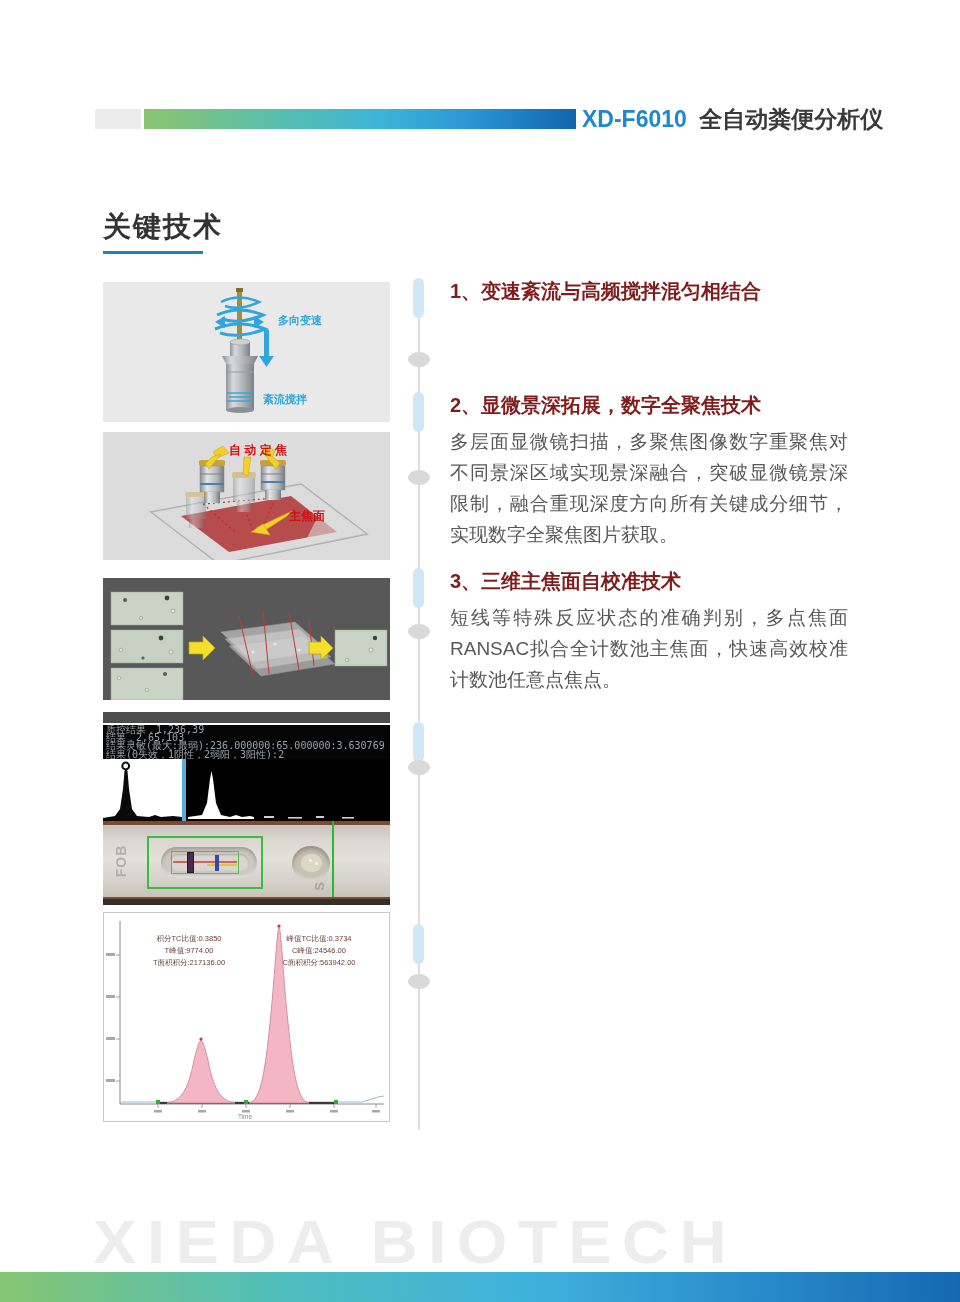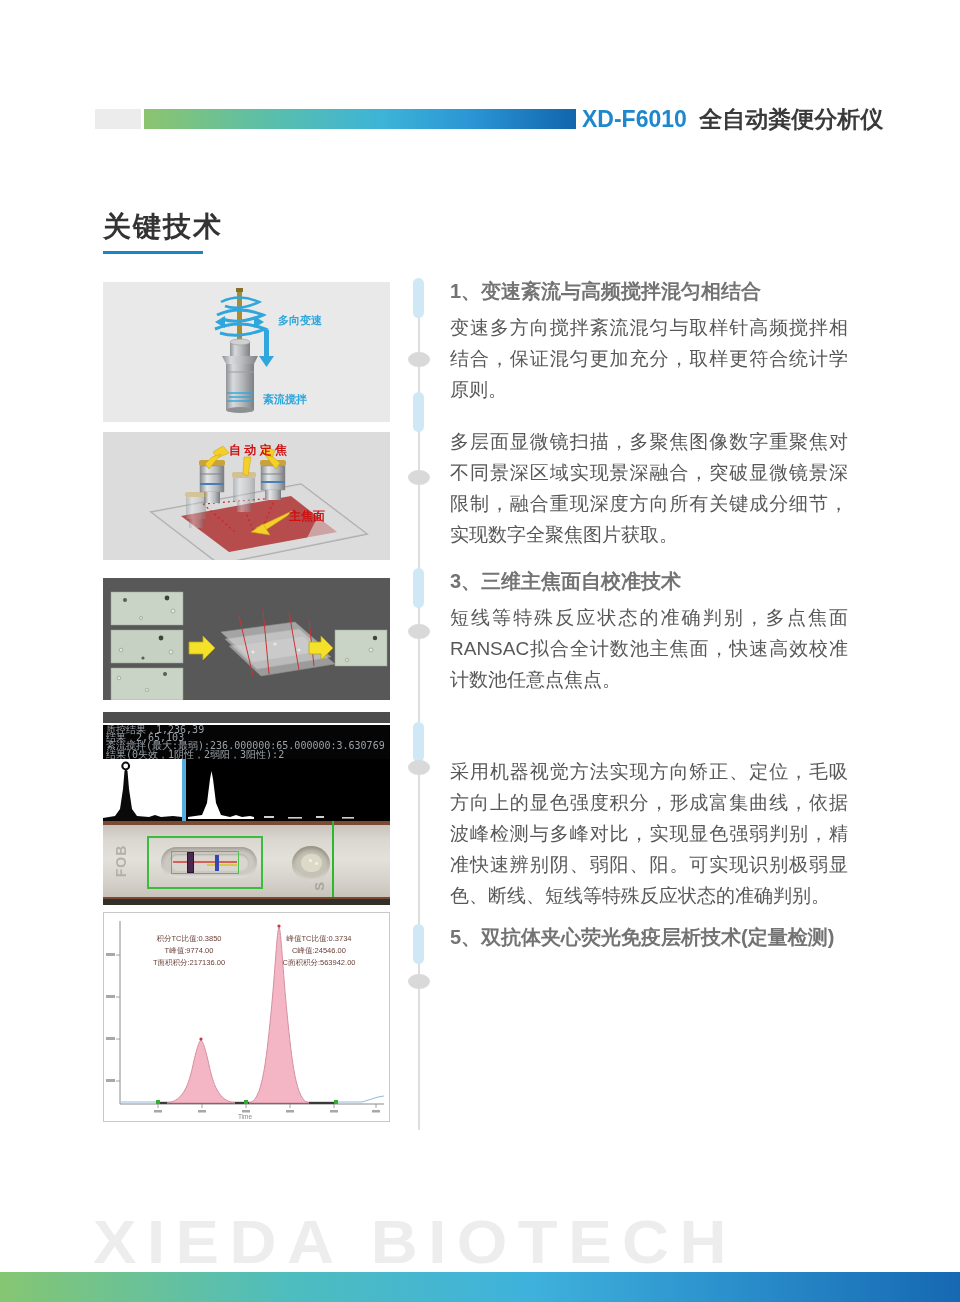--- a/index.html
+++ b/index.html
@@ -19,21 +19,21 @@
   .page-title { position:absolute; left:103px; top:208px; font-size:28px; font-weight:bold; color:#333;
                 letter-spacing:2px; }
   .title-rule { position:absolute; left:103px; top:251px; width:100px; height:3px; background:#1a86c8; }
 
   
   .tl-line { position:absolute; left:418px; top:278px; width:2px; height:852px; background:#dedede; }
   .tl-pill { position:absolute; left:413px; width:11px; height:40px; border-radius:6px; background:#cfe8f6; }
   .tl-dot  { position:absolute; left:408px; width:22px; height:15px; border-radius:50%; background:#d9d9d9; }
 
   
-  .sec-h { position:absolute; left:450px; width:430px; font-size:20px; font-weight:bold; color:#737373;
+  .sec-h { position:absolute; left:450px; width:430px; font-size:20px; font-weight:bold; color:#7f1d1d;
            white-space:nowrap; }
   .sec-b { position:absolute; left:450px; width:398px; font-size:19px; color:#585858; line-height:31px;
            text-align:justify; }
 
   
   .fig { position:absolute; left:103px; width:287px; overflow:hidden; }
   .fig1 { top:282px; height:140px; background:#e9e9e9; }
   .fig2 { top:432px; height:128px; background:#dcdcdc; }
   .fig3 { top:578px; height:122px; background:#585858; }
   .fig4 { top:712px; height:193px; background:#ffffff; }
@@ -101,30 +101,28 @@
   <div class="tl-pill" style="top:568px"></div>
   <div class="tl-pill" style="top:722px"></div>
   <div class="tl-pill" style="top:924px"></div>
   <div class="tl-dot" style="top:352px"></div>
   <div class="tl-dot" style="top:470px"></div>
   <div class="tl-dot" style="top:624px"></div>
   <div class="tl-dot" style="top:760px"></div>
   <div class="tl-dot" style="top:974px"></div>
 
   <div class="sec-h" style="top:278px">1、变速紊流与高频搅拌混匀相结合</div>
-  <div class="sec-b" style="top:312px">变速多方向搅拌紊流混匀与取样针高频搅拌相结合，保证混匀更加充分，取样更符合统计学原则。</div>
-
+
+  <div class="sec-h" style="top:392px">2、显微景深拓展，数字全聚焦技术</div>
   <div class="sec-b" style="top:426px">多层面显微镜扫描，多聚焦图像数字重聚焦对不同景深区域实现景深融合，突破显微镜景深限制，融合重现深度方向所有关键成分细节，实现数字全聚焦图片获取。</div>
 
   <div class="sec-h" style="top:568px">3、三维主焦面自校准技术</div>
   <div class="sec-b" style="top:602px">短线等特殊反应状态的准确判别，多点焦面RANSAC拟合全计数池主焦面，快速高效校准计数池任意点焦点。</div>
 
-  <div class="sec-b" style="top:756px">采用机器视觉方法实现方向矫正、定位，毛吸方向上的显色强度积分，形成富集曲线，依据波峰检测与多峰对比，实现显色强弱判别，精准快速辨别阴、弱阳、阳。可实现识别极弱显色、断线、短线等特殊反应状态的准确判别。</div>
-
-  <div class="sec-h" style="top:924px">5、双抗体夹心荧光免疫层析技术(定量检测)</div>
+
 
   <div class="fig fig1">
     <svg width="287" height="140" viewBox="0 0 287 140">
       <defs>
         <linearGradient id="cyl" x1="0" y1="0" x2="1" y2="0">
           <stop offset="0" stop-color="#8f9296"></stop>
             <stop offset="0.25" stop-color="#d8dadc"></stop>
           <stop offset="0.55" stop-color="#b9bcbf"></stop>
             <stop offset="1" stop-color="#7e8184"></stop>
         </linearGradient>
@@ -285,21 +283,21 @@
         <circle cx="244" cy="82" r="1.8" fill="#d8dcc2" stroke="#8a927f" stroke-width="0.5"></circle>
       </g>
     </svg>
   </div>
 
   <div class="fig fig4">
     <div class="f4-topbar"></div>
     <div class="f4-console">
       <div>质控结果，1,236,39</div>
       <div>结果，2,65,103</div>
-      <div>紊流搅拌(最大:最弱):236.000000:65.000000:3.630769</div>
+      <div>结果灵敏(最大:最弱):236.000000:65.000000:3.630769</div>
       <div>结果(0失效，1阴性，2弱阳，3阳性):2</div>
     </div>
     <div class="f4-histo">
       <div class="f4-wpanel">
         <svg width="79" height="62" viewBox="0 0 79 62">
           <path d="M0 59 L12 57 L17 50 L20 30 L21.5 12 L23 10 L24.5 12 L26 30 L29 50 L34 57 L46 58 L52 56 L58 58 L70 57 L79 58 L79 62 L0 62 Z" fill="#0a0a0a"></path>
           <circle cx="22.7" cy="7" r="3.4" fill="#ffffff" stroke="#0a0a0a" stroke-width="2"></circle>
           <rect x="0" y="59" width="79" height="3" fill="#0a0a0a"></rect>
         </svg>
       </div>

